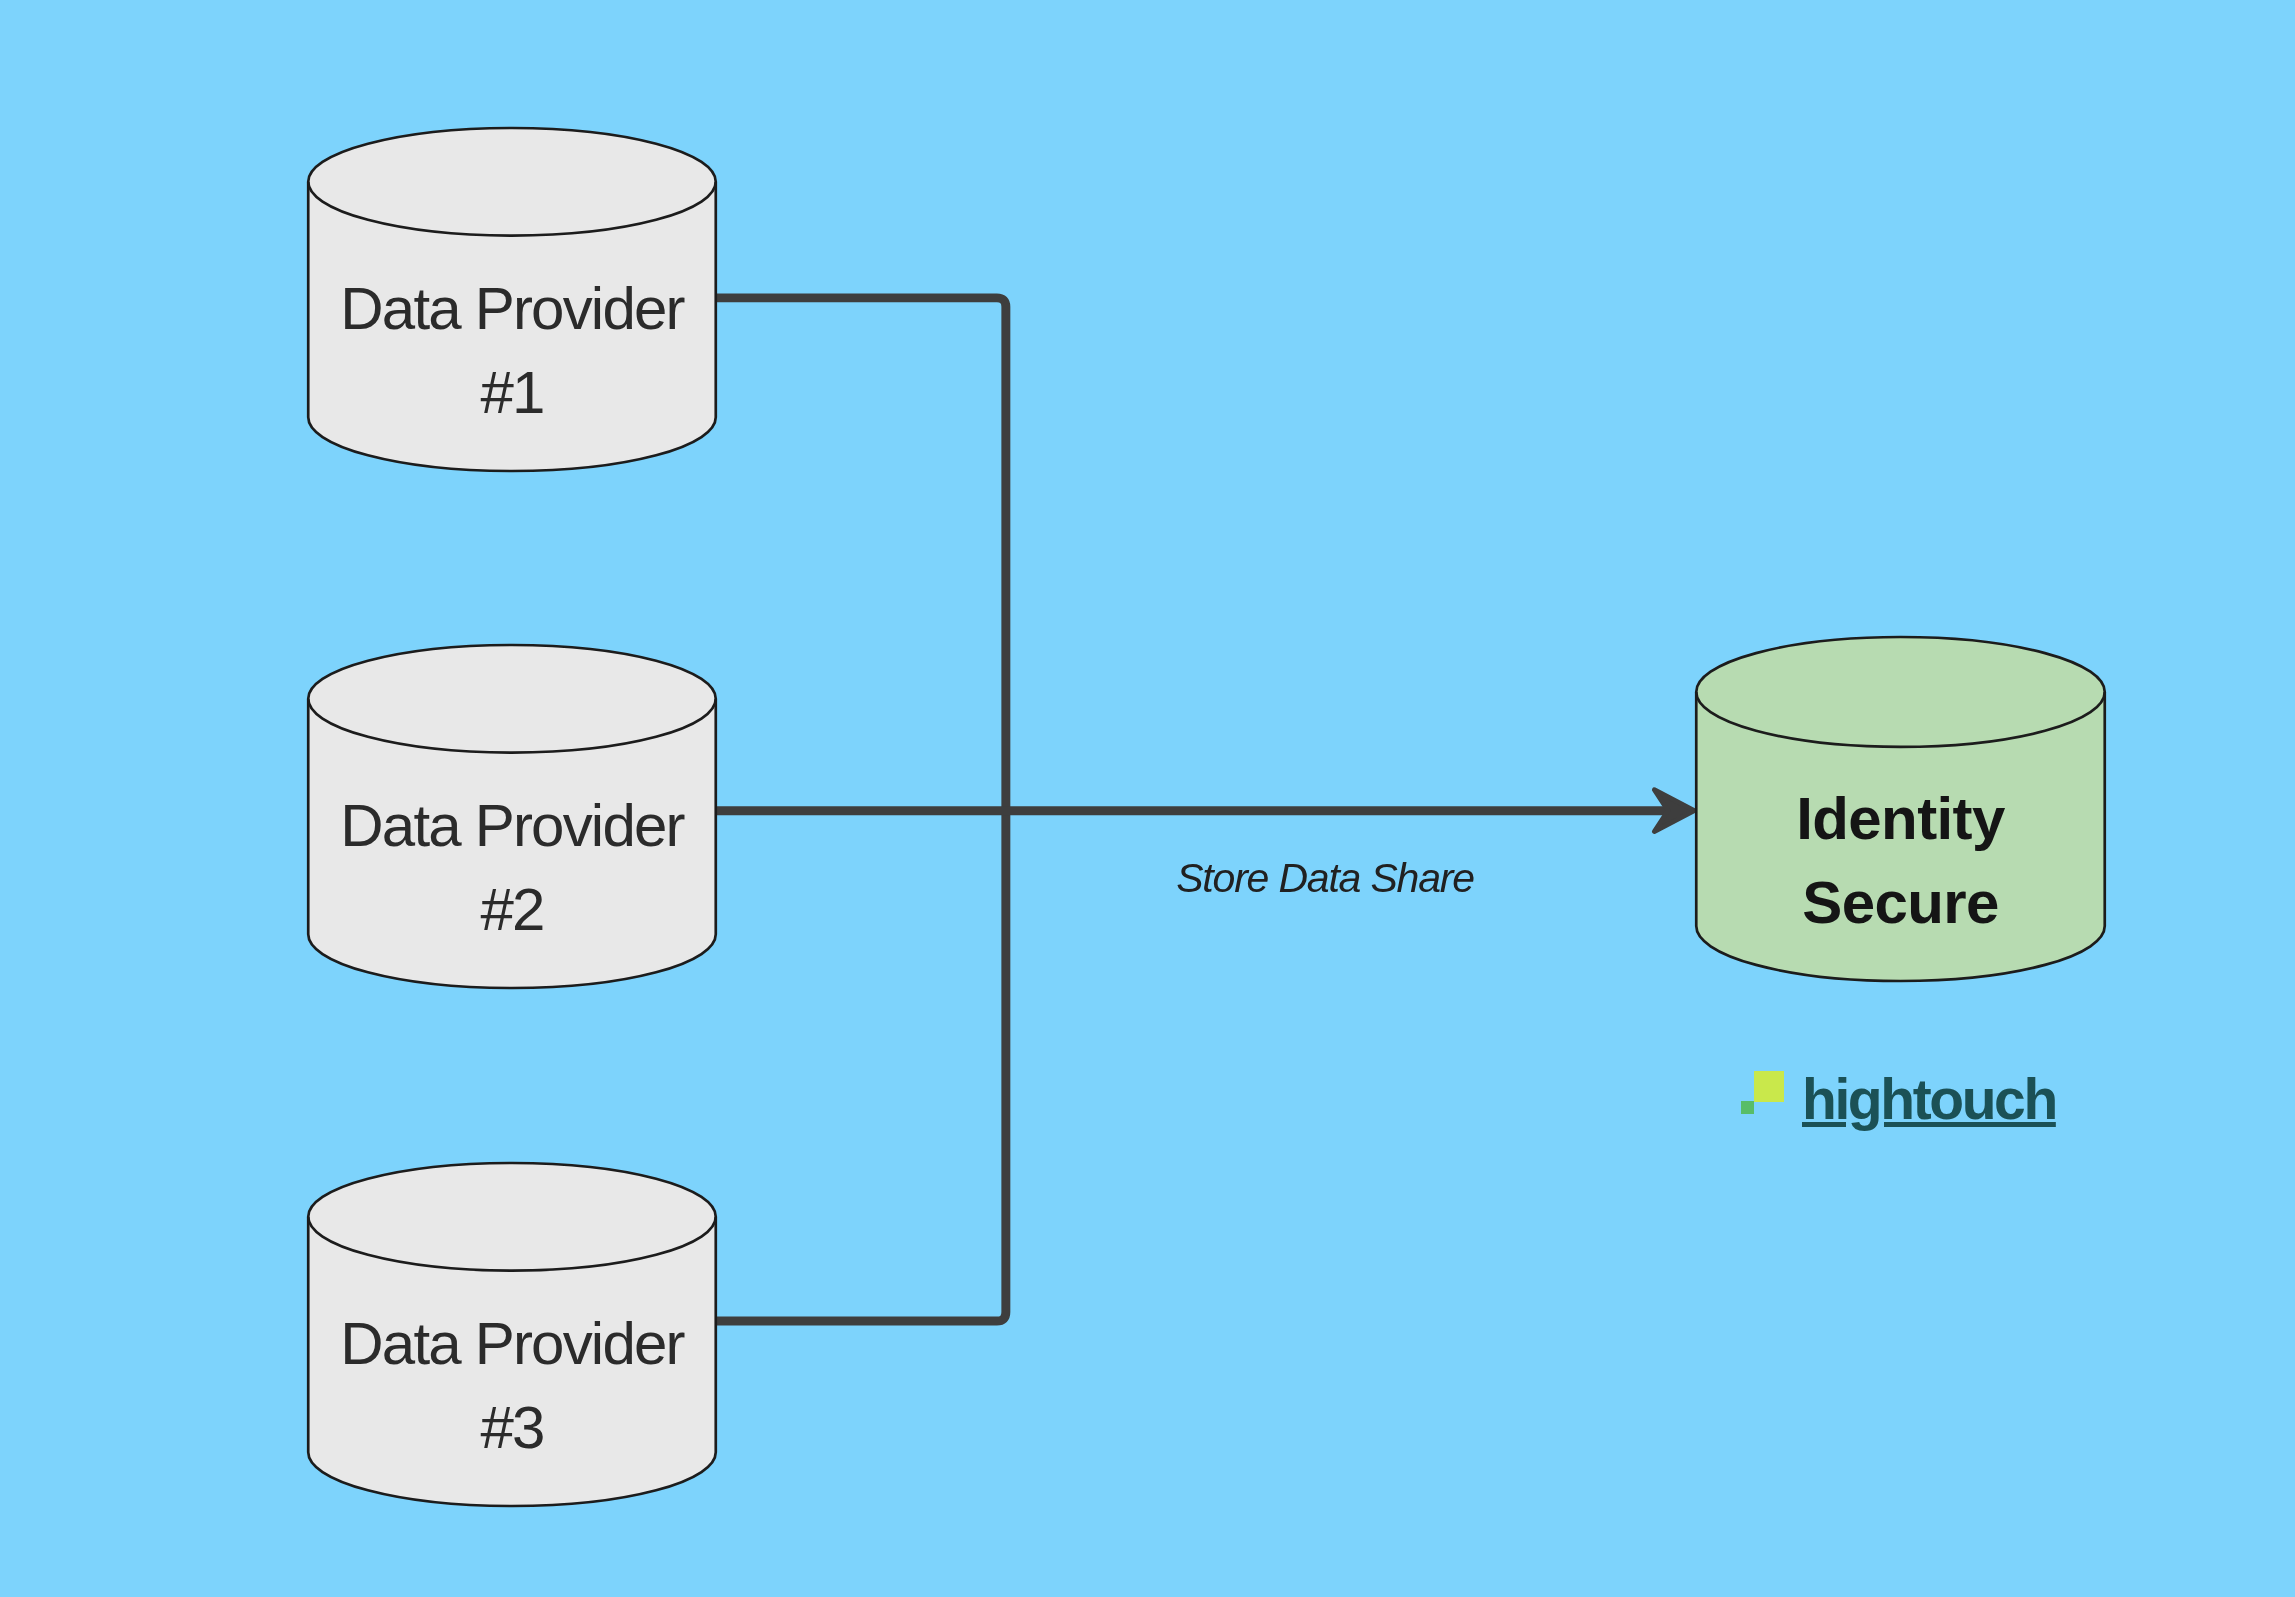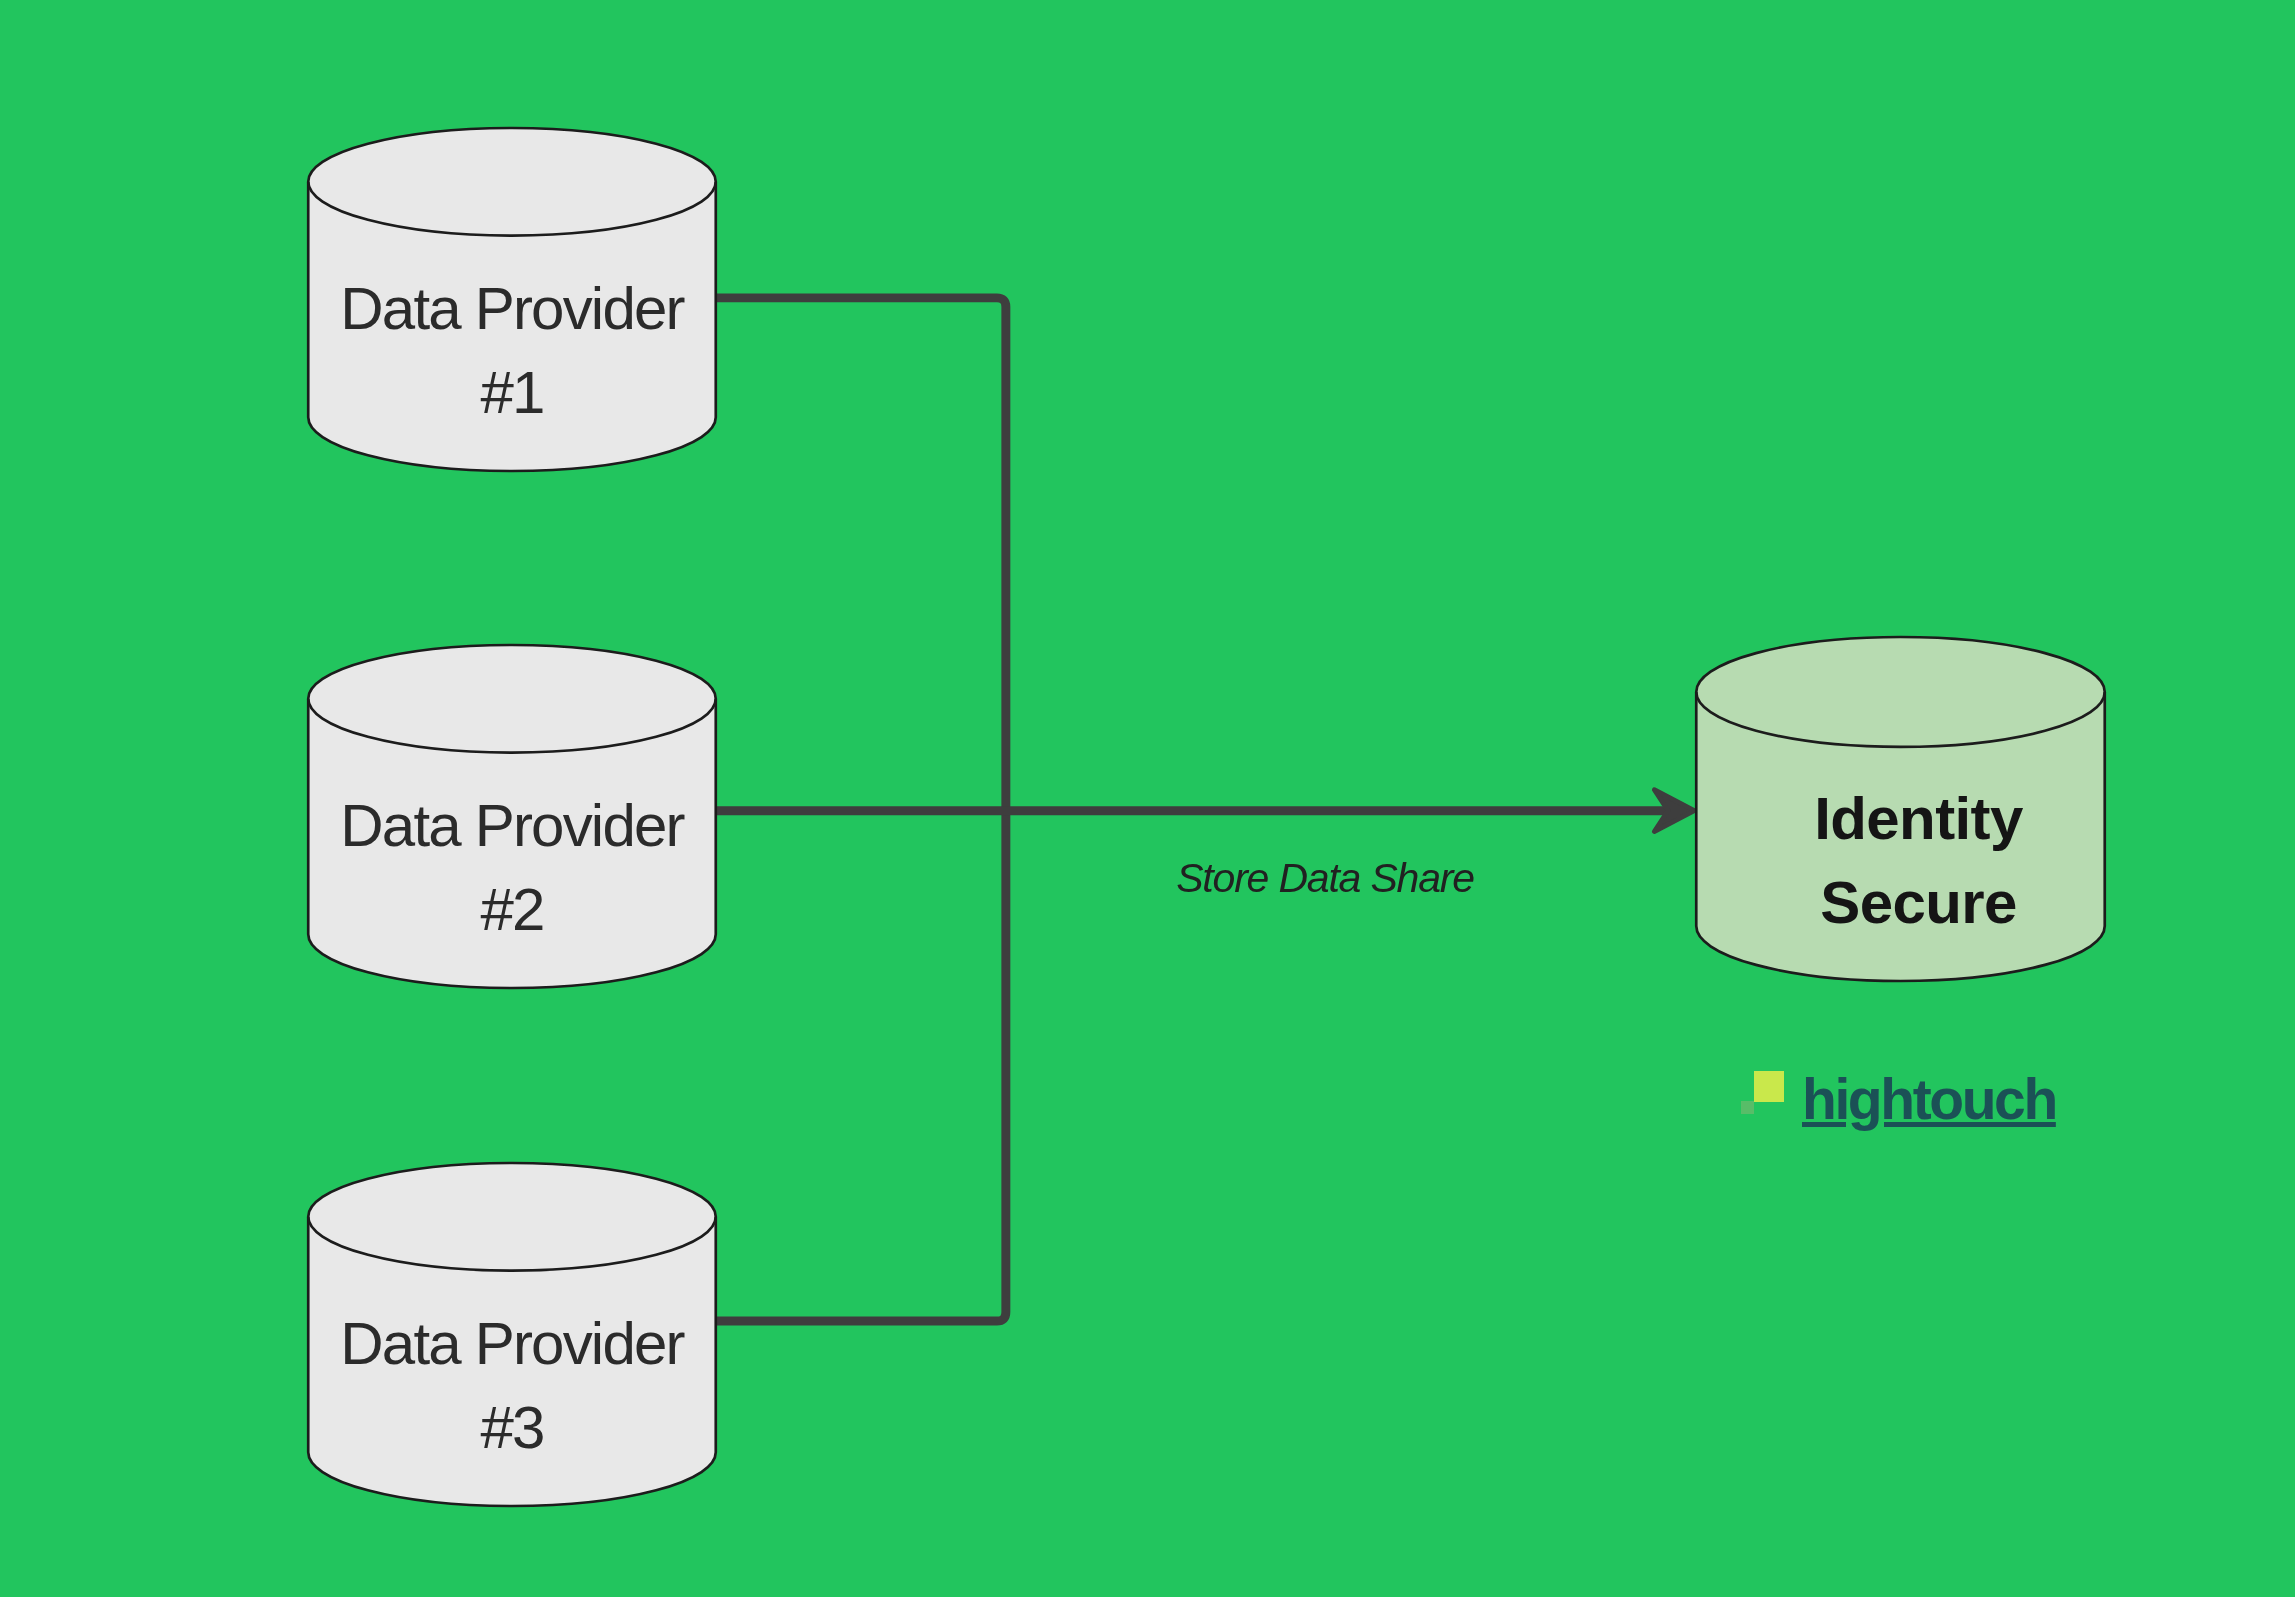--- a/index.html
+++ b/index.html
@@ -5,21 +5,21 @@
   html, body {
     margin: 0;
     padding: 0;
     background: #ffffff;
     font-family: "Liberation Sans", sans-serif;
   }
   .canvas {
     position: relative;
     width: 2295px;
     height: 1598px;
-    background: #22c55e;
+    background: #7dd3fc;
     overflow: hidden;
   }
   svg { display: block; }
   .edge-layer {
     position: absolute;
     left: 0; top: 0;
     width: 2295px; height: 1598px;
   }
   .cyl {
     position: absolute;
@@ -132,21 +132,21 @@
   <div class="node-label" style="left:308px; top:784px; width:408px;">
     <div>Data Provider</div>
     <div>#2</div>
   </div>
 
   <div class="node-label" style="left:308px; top:1302px; width:408px;">
     <div>Data Provider</div>
     <div>#3</div>
   </div>
 
-  <div class="node-label bold" style="left:1696px; top:777px; width:409px;margin-left:18px;">
+  <div class="node-label bold" style="left:1696px; top:777px; width:409px;">
     <div>Identity</div>
     <div>Secure</div>
   </div>
 
   <div class="edge-label">Store Data Share</div>
 
   <div class="brand">
     <div class="sq-big"></div>
     <div class="sq-small"></div>
     <div class="wordmark">hightouch</div>

